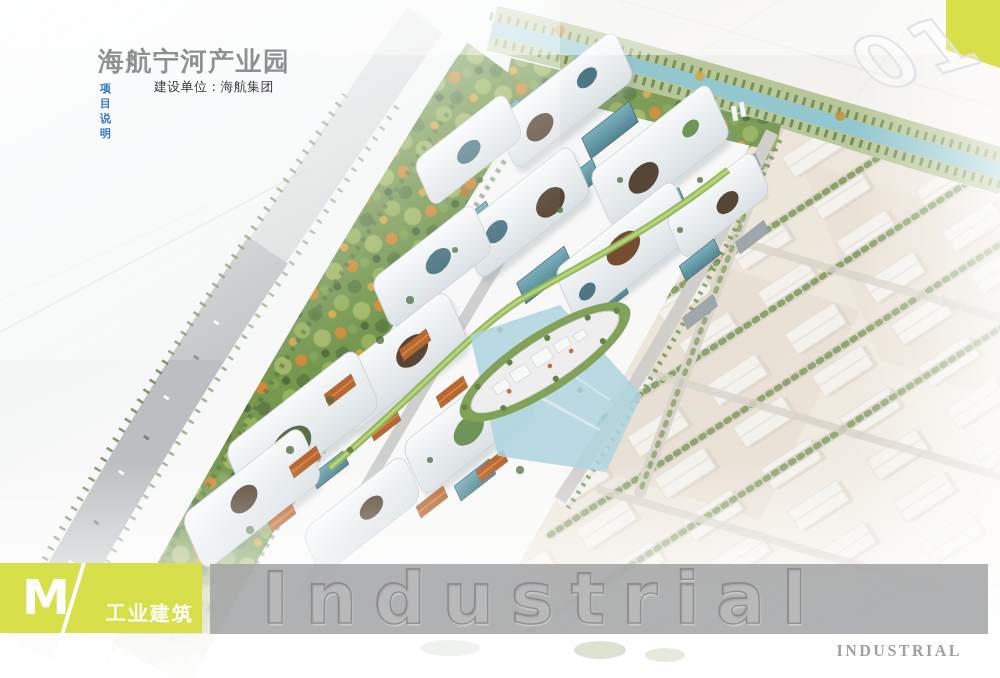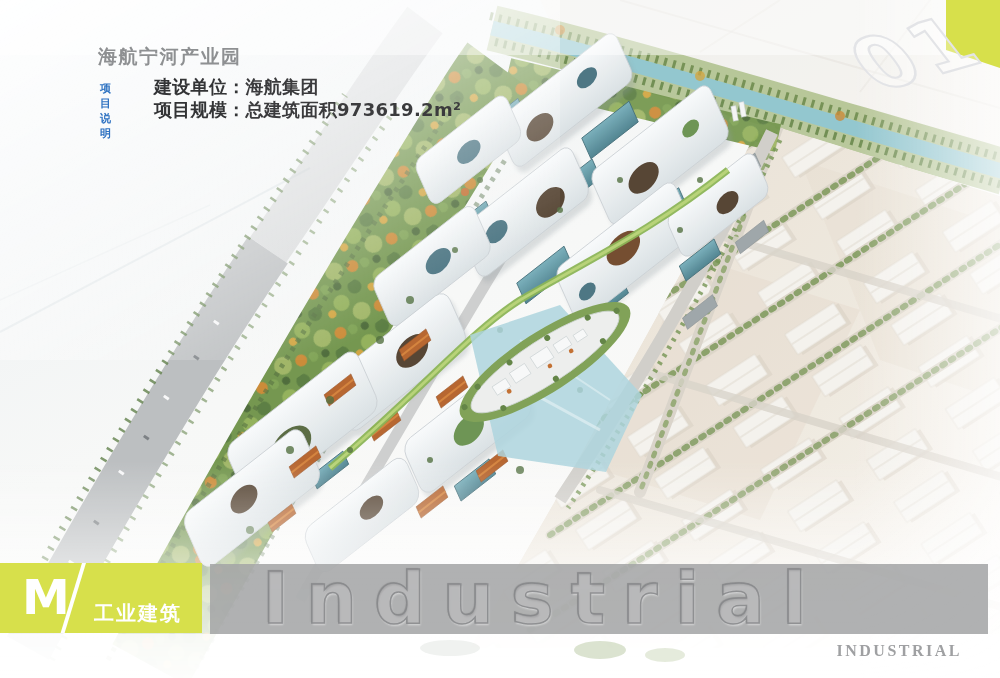--- a/index.html
+++ b/index.html
@@ -5,50 +5,50 @@
   html,body{margin:0;padding:0;background:#ffffff;}
   .page{
     position:relative;width:1000px;height:678px;overflow:hidden;
     background:#fdfdfc;font-family:"DejaVu Sans", sans-serif;
   }
   .rendering{position:absolute;left:0;top:0;width:1000px;height:678px;}
 
   
   .title{
     position:absolute;left:98px;top:44px;
-    font-size:19px;font-weight:700;letter-spacing:1.5px;color:#8e9092;
+    font-size:26px;font-weight:700;letter-spacing:1.5px;color:#8e9092;
   }
   .info{position:absolute;left:100px;top:80px;}
   .section-label{
     position:absolute;left:0;top:1px;
     font-size:11px;font-weight:700;color:#2e72c1;letter-spacing:.5px;
   }
   .details{position:absolute;left:54px;top:0;width:320px;}
-  .detail-row{font-size:18px;font-weight:700;color:#3b3b3d;line-height:13px;margin-bottom:10px;letter-spacing:.3px;}
+  .detail-row{font-size:13px;font-weight:400;color:#3b3b3d;line-height:13px;margin-bottom:10px;letter-spacing:.3px;}
   .detail-row .lab{color:#333436;}
   .detail-row .val{color:#3b3b3d;}
 
   
   .corner{position:absolute;right:0;top:0;width:160px;height:120px;}
 
   
   .lime-box{
     position:absolute;left:0;top:563px;width:202px;height:70px;
     background:#d7e04b;overflow:hidden;
   }
   .lime-box .letter{
     position:absolute;left:22px;top:1px;
     font-size:48px;font-weight:700;color:#ffffff;line-height:66px;
   }
   .lime-box .slash{
     position:absolute;left:71px;top:-4px;width:4px;height:80px;
     background:#ffffff;transform:skewX(-17deg);
   }
   .lime-box .category{
-    position:absolute;right:20px;bottom:6px;
+    position:absolute;right:8px;bottom:6px;
     font-size:20px;font-weight:700;color:#ffffff;letter-spacing:2px;
   }
   .gray-bar{
     position:absolute;left:210px;top:564px;width:778px;height:70px;
     background:rgba(164,165,167,0.87);overflow:hidden;
   }
   .watermark{
     position:absolute;left:52px;top:-6px;white-space:nowrap;
     font-size:72px;font-weight:700;letter-spacing:17px;line-height:80px;
     color:rgba(174,175,177,0.55);
@@ -459,21 +459,20 @@
       <ellipse cx="450" cy="648" rx="30" ry="8" fill="#9aa89a" opacity="0.15"></ellipse>
     </g>
   </svg>
 
   <div class="title">海航宁河产业园</div>
 
   <div class="info">
     <div class="section-label">项目说明</div>
     <div class="details">
       <div class="detail-row"><span class="lab">建设单位：</span><span class="val">海航集团</span></div>
-      <div class="detail-row"><span class="lab">项目规模：</span><span class="val">总建筑面积973619.2m²</span></div>
     </div>
   </div>
 
   <svg class="corner" viewBox="0 0 160 120" xmlns="http://www.w3.org/2000/svg">
     <polygon points="106,0 160,0 160,68 106,50" fill="#d7e04b"></polygon>
     <text transform="translate(38,92) rotate(-16) skewX(22)" font-family="'DejaVu Sans', sans-serif" font-size="76" font-weight="bold" letter-spacing="6" fill="rgba(255,255,255,0.30)" stroke="#e3e4e7" stroke-width="2.2">01</text>
   </svg>
 
   <div class="lime-box">
     <div class="letter">M</div>

